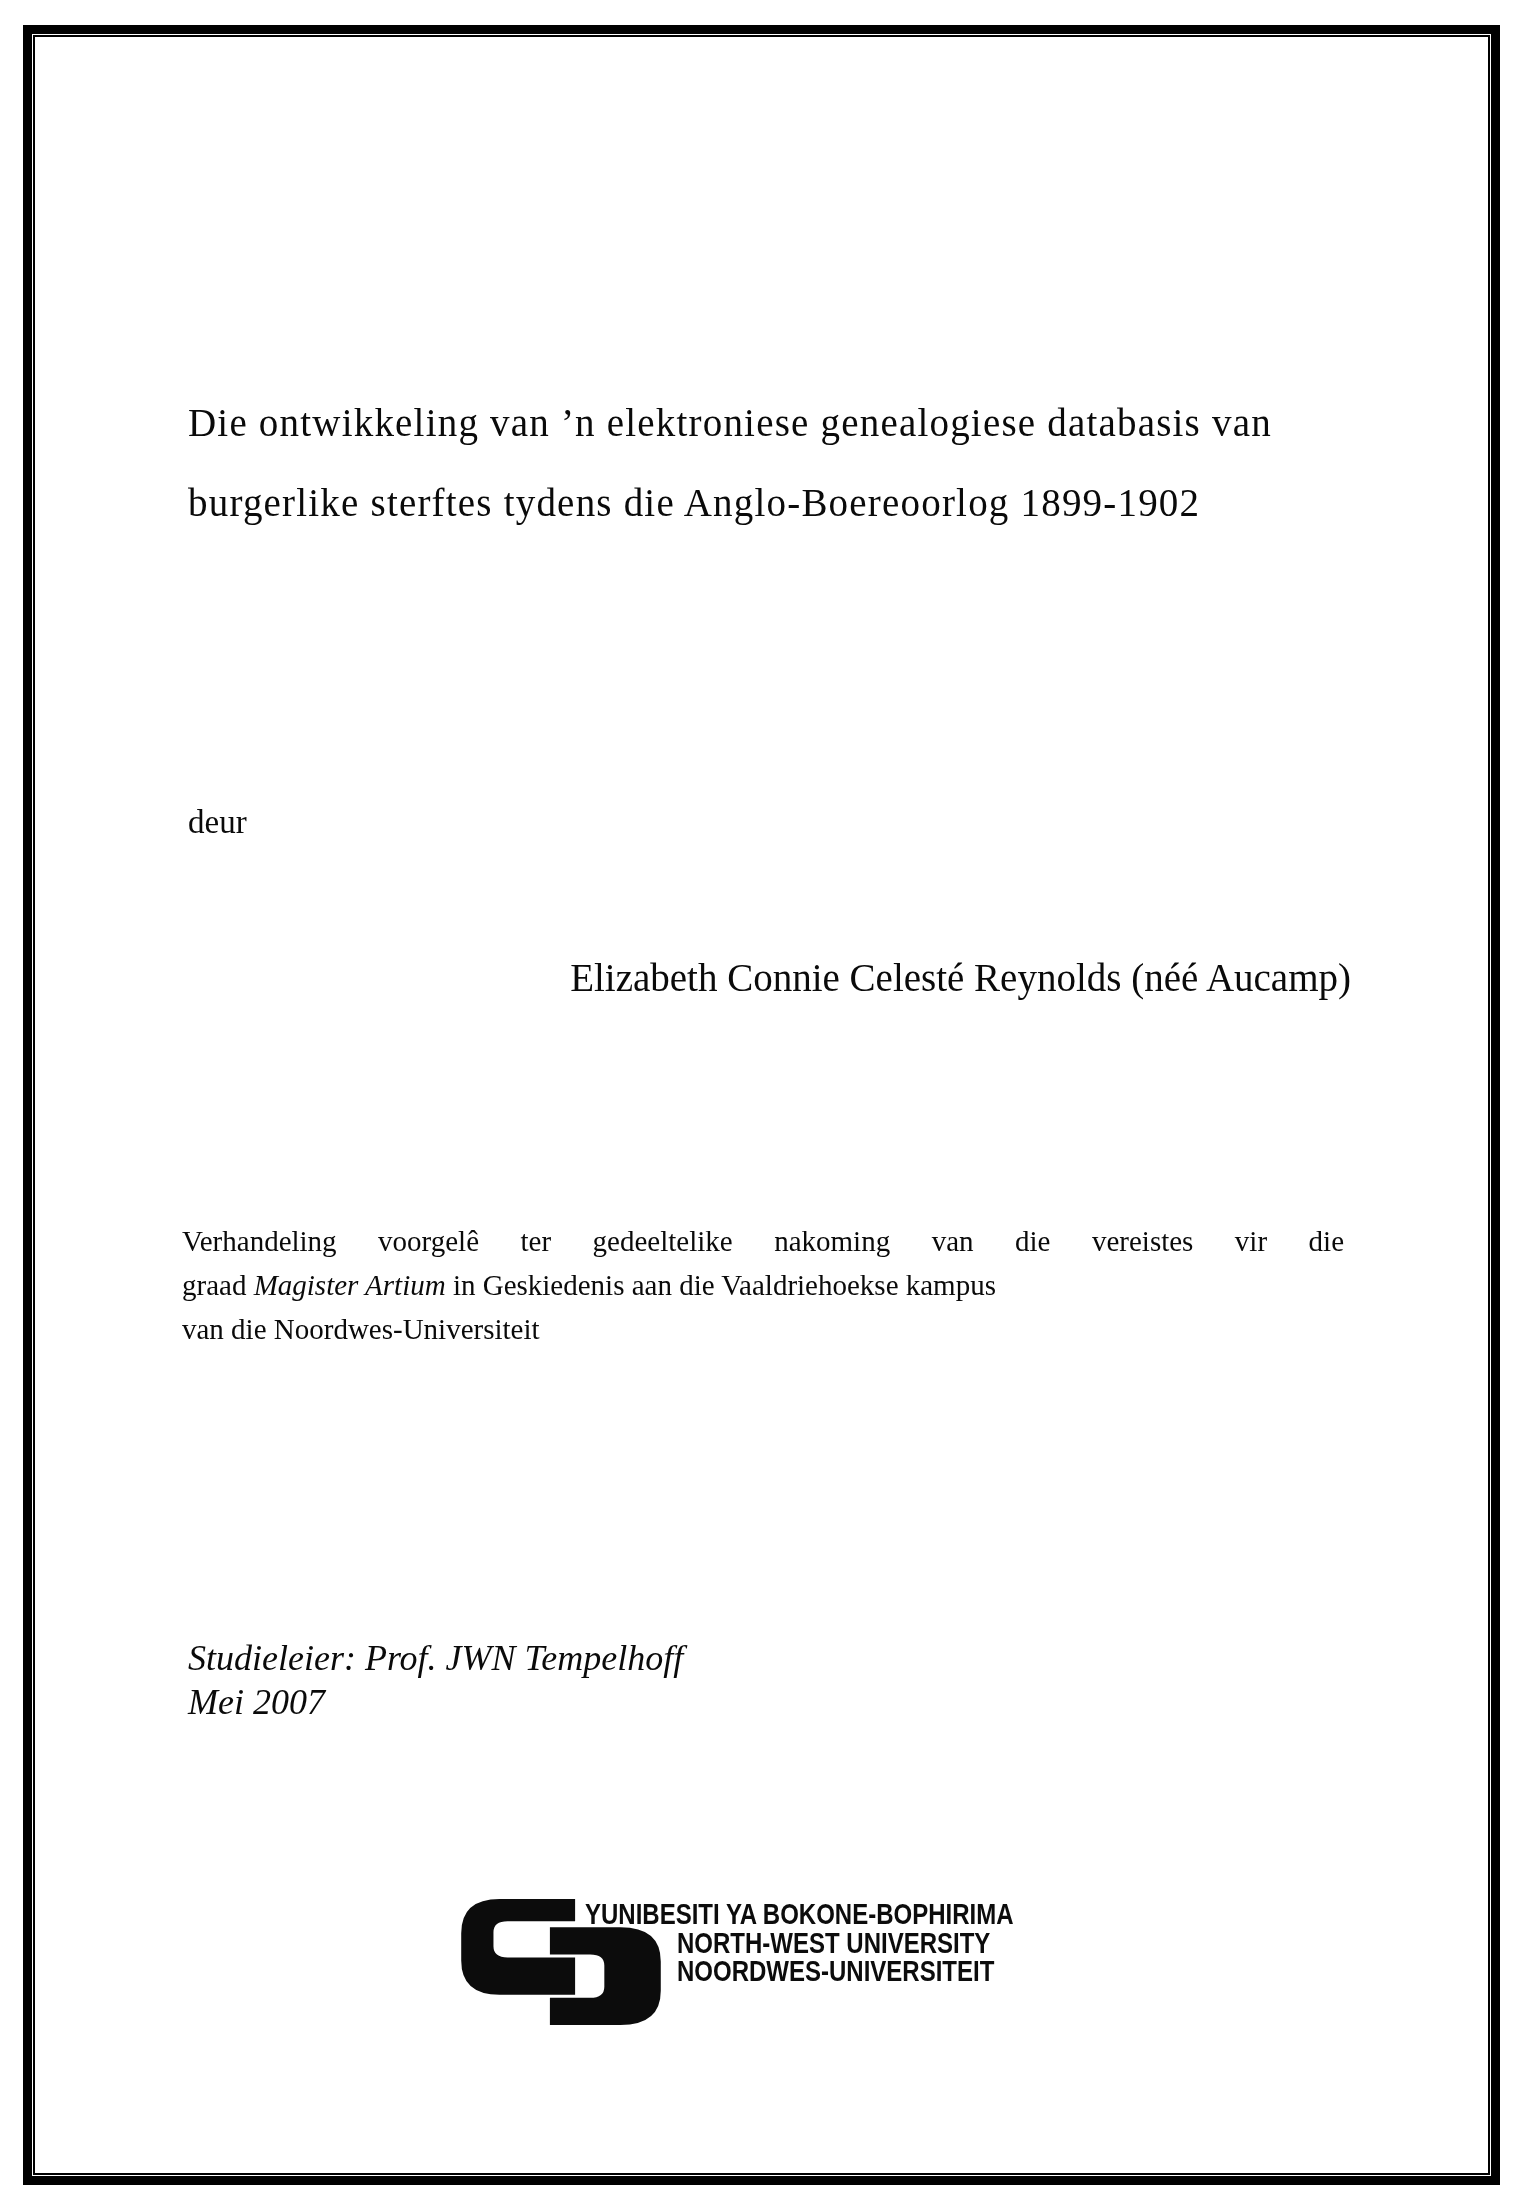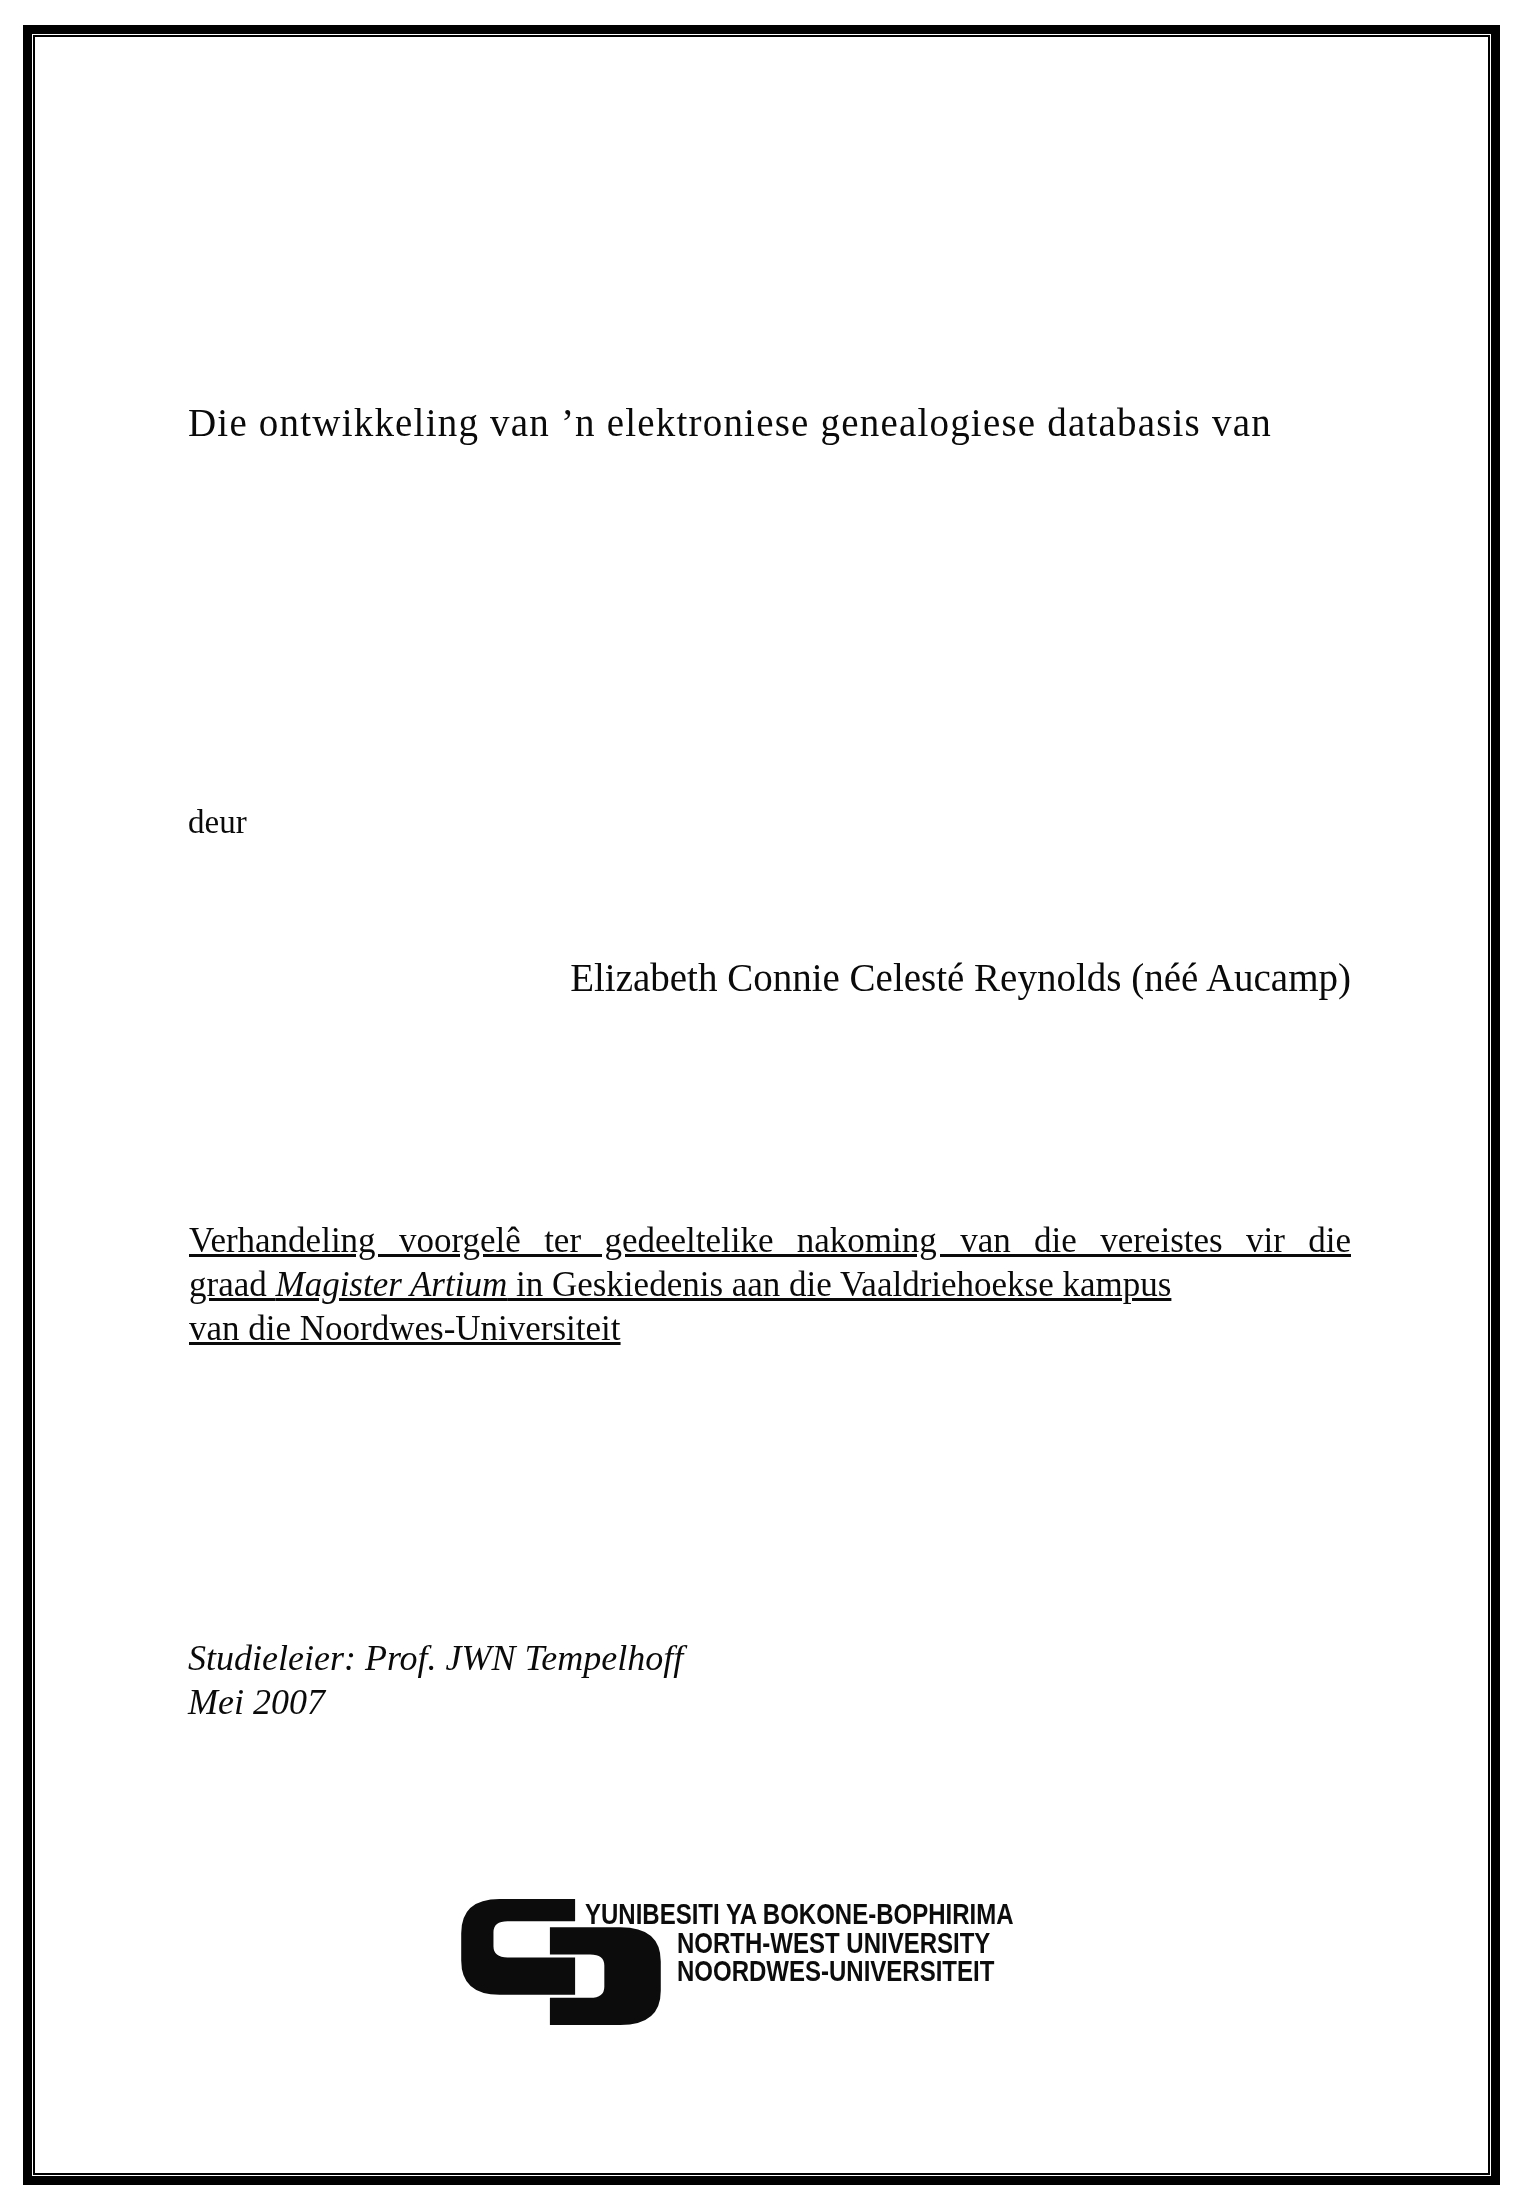--- a/index.html
+++ b/index.html
@@ -34,24 +34,23 @@
   .byline-block {
     left: 188px; top: 806px; width: 1163px;
     font-size: 33px; line-height: 33px;
   }
   .author-block {
     left: 188px; top: 956px; width: 1163px;
     font-size: 39px; line-height: 44px;
     text-align: right; white-space: nowrap;
   }
   .desc-block {
-    left: 189px; top: 1219px; width: 1162px;
-    font-size: 35px; line-height: 44px;
+    left: 182px; top: 1219px; width: 1162px;
+    font-size: 29px; line-height: 44px;
     text-align: left;
-    text-decoration: underline;
   }
   .desc-line-justified { text-align: justify; text-align-last: justify; }
   .italic { font-style: italic; }
   .supervisor-block {
     left: 188px; top: 1636px; width: 1163px;
     font-size: 36px; line-height: 44px; font-style: italic;
   }
   
   .logo-block {
     left: 461px; top: 1896px; width: 720px; height: 135px;
@@ -74,20 +73,21 @@
 </style>
 </head>
 <body>
 
 <div class="frame-outer">
   <div class="frame-inner"></div>
 </div>
 
 <div class="block title-block">
   <div>Die ontwikkeling van ’n elektroniese genealogiese databasis van</div>
+  <div>burgerlike sterftes tydens die Anglo-Boereoorlog 1899-1902</div>
 </div>
 
 <div class="block byline-block">deur</div>
 
 <div class="block author-block">Elizabeth Connie Celesté Reynolds (néé Aucamp)</div>
 
 <div class="block desc-block">
   <div class="desc-line-justified">Verhandeling voorgelê ter gedeeltelike nakoming van die vereistes vir die</div>
   <div><span>graad </span><span class="italic">Magister Artium</span><span> in Geskiedenis aan die Vaaldriehoekse kampus</span></div>
   <div>van die Noordwes-Universiteit</div>

